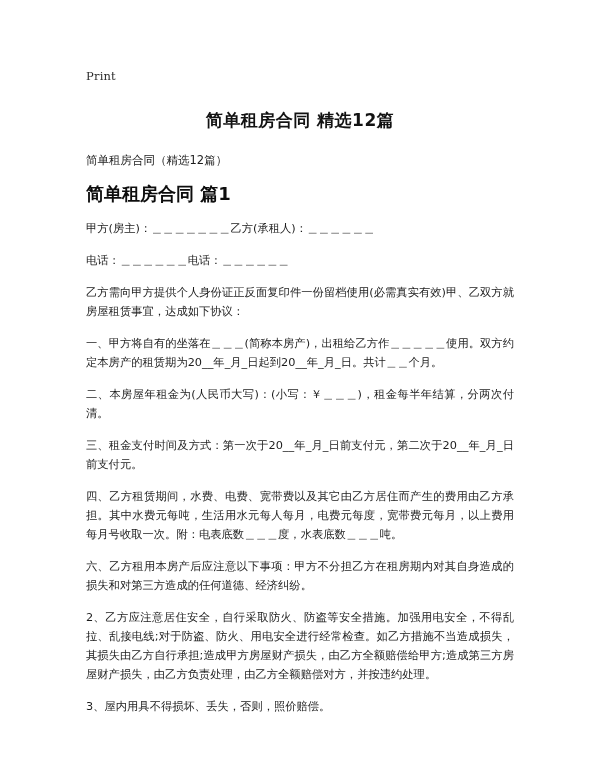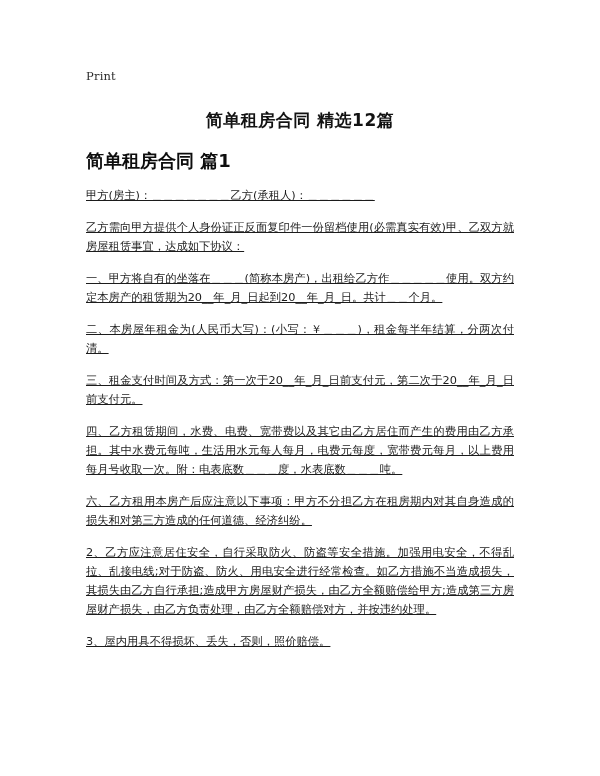--- a/index.html
+++ b/index.html
@@ -62,38 +62,39 @@
     line-height: 18px;
   }
   .para {
     font-size: 11.3px;
     color: #1c1c1c;
     line-height: 19px;
     margin: 12px 0 13px 0;
     text-align: justify;
     text-justify: inter-ideograph;
     word-break: break-all;
-    text-decoration: underline;
   }
 </style>
 </head>
 <body>
 
 <div class="page">
 
   <div class="print-label">Print</div>
 
   <div class="content">
 
     <h1 class="doc-title">简单租房合同 精选12篇</h1>
 
+    <p class="subtitle">简单租房合同（精选12篇）</p>
 
     <h2 class="section-heading">简单租房合同 篇1</h2>
 
     <p class="para">甲方(房主)：＿＿＿＿＿＿＿乙方(承租人)：＿＿＿＿＿＿</p>
+    <p class="para">电话：＿＿＿＿＿＿电话：＿＿＿＿＿＿</p>
     <p class="para">乙方需向甲方提供个人身份证正反面复印件一份留档使用(必需真实有效)甲、乙双方就房屋租赁事宜，达成如下协议：</p>
     <p class="para">一、甲方将自有的坐落在＿＿＿(简称本房产)，出租给乙方作＿＿＿＿＿使用。双方约定本房产的租赁期为20__年_月_日起到20__年_月_日。共计＿＿个月。</p>
     <p class="para">二、本房屋年租金为(人民币大写)：(小写：￥＿＿＿)，租金每半年结算，分两次付清。</p>
     <p class="para">三、租金支付时间及方式：第一次于20__年_月_日前支付元，第二次于20__年_月_日前支付元。</p>
     <p class="para">四、乙方租赁期间，水费、电费、宽带费以及其它由乙方居住而产生的费用由乙方承担。其中水费元每吨，生活用水元每人每月，电费元每度，宽带费元每月，以上费用每月号收取一次。附：电表底数＿＿＿度，水表底数＿＿＿吨。</p>
     <p class="para">六、乙方租用本房产后应注意以下事项：甲方不分担乙方在租房期内对其自身造成的损失和对第三方造成的任何道德、经济纠纷。</p>
     <p class="para">2、乙方应注意居住安全，自行采取防火、防盗等安全措施。加强用电安全，不得乱拉、乱接电线;对于防盗、防火、用电安全进行经常检查。如乙方措施不当造成损失，其损失由乙方自行承担;造成甲方房屋财产损失，由乙方全额赔偿给甲方;造成第三方房屋财产损失，由乙方负责处理，由乙方全额赔偿对方，并按违约处理。</p>
     <p class="para">3、屋内用具不得损坏、丢失，否则，照价赔偿。</p>
 
   </div>

